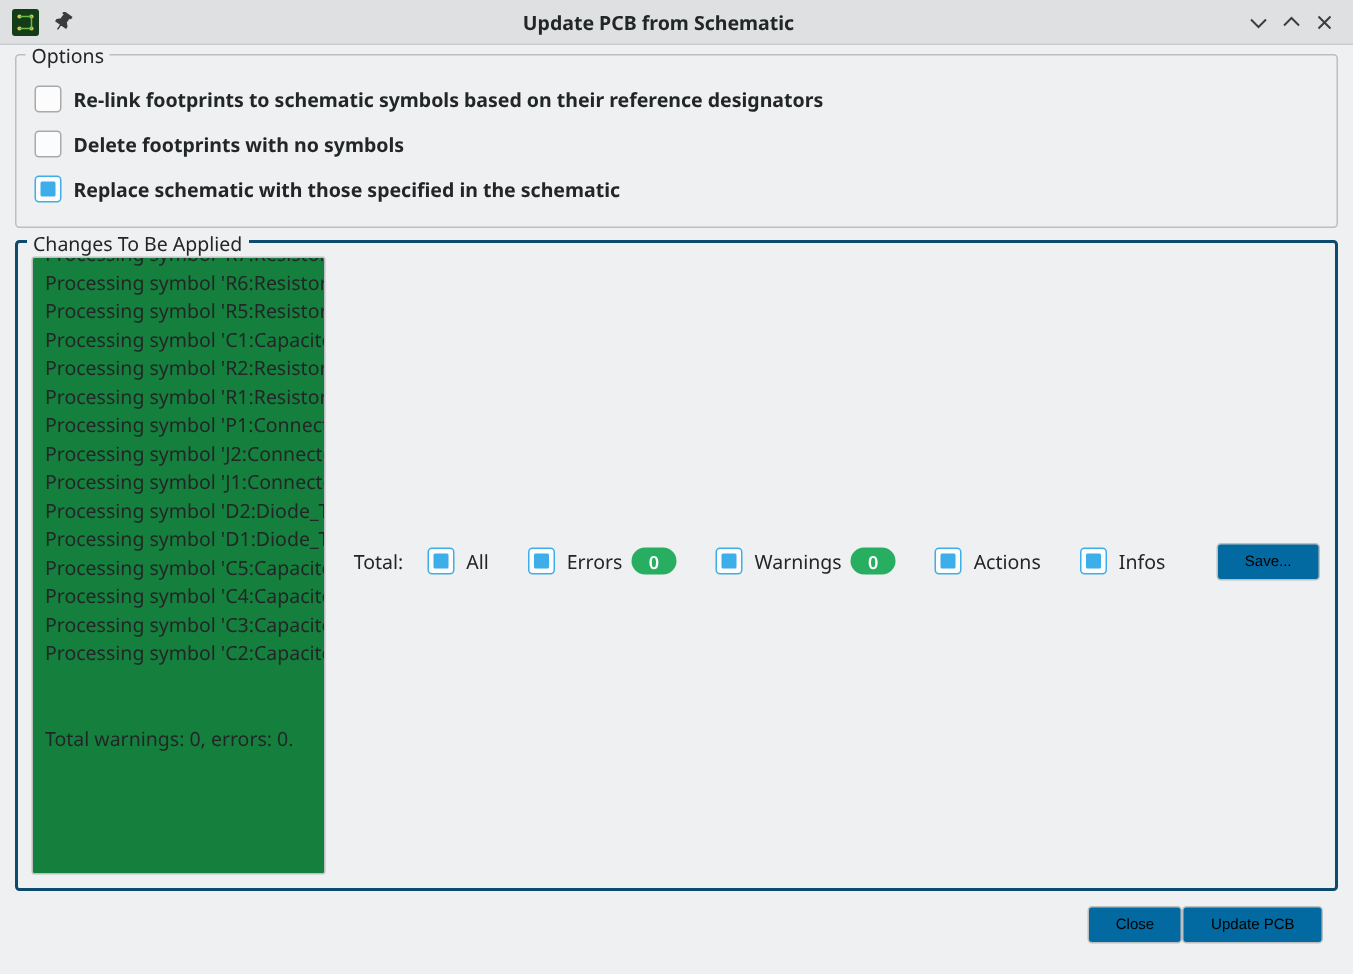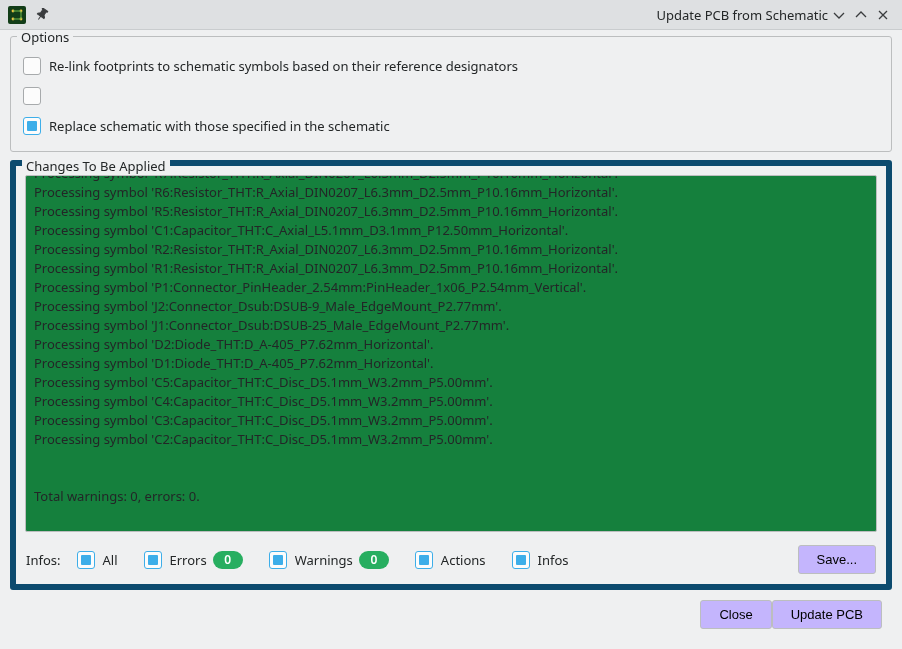--- a/index.html
+++ b/index.html
@@ -23,22 +23,23 @@
     border-bottom: 1px solid #c9ccce;
   }
   .titlebar .app-icon {
     width: 18px; height: 18px;
     margin-right: 8px;
     display:flex;align-items:center;justify-content:center;
   }
   .titlebar .pin-icon { width: 16px; height:16px; display:flex; align-items:center; justify-content:center; }
   .titlebar .title-text {
     flex:1;
-    text-align:right;
+    text-align:center;
     font-size:13px;
+    font-weight:bold;
   }
   .titlebar .win-btn {
     width:22px;height:22px;display:flex;align-items:center;justify-content:center;
     cursor:pointer;
   }
   .content {
     flex:1;
     display:flex;
     flex-direction:column;
     padding: 6px 10px 10px 10px;
@@ -57,43 +58,44 @@
     top:-9px;
     left:6px;
     background:#eff0f1;
     padding:0 4px;
     font-size:13px;
   }
   .check-row {
     display:flex;
     align-items:center;
     padding:6px 2px;
+    font-weight:bold;
   }
   .chk {
     width:18px;height:18px;
     border:1px solid #a7aaac;
     border-radius:3px;
     background:#fcfcfc;
     margin-right:8px;
     display:flex;align-items:center;justify-content:center;
     flex-shrink:0;
     cursor:pointer;
   }
   .chk.checked {
     border-color:#3daee9;
   }
   .chk.checked .inner {
     width:10px;height:10px;background:#3daee9;border-radius:1px;
   }
   .log-area {
     flex:1;
     display:flex;
-    flex-direction:column;
+    flex-direction:row;
     min-height:0;
-    border:6px solid #0c4a6e;
+    border:2px solid #0c4a6e;
     border-radius:3px;
     position:relative;
     padding: 0;
     margin-bottom:10px;
   }
   .log-area .legend {
     position:absolute;
     top:-9px;left:6px;background:#eff0f1;padding:0 4px;
   }
   .log-scroll {
@@ -123,25 +125,25 @@
   .badge {
     display:inline-flex;align-items:center;justify-content:center;
     min-width:30px;height:18px;
     border-radius:9px;
     background:#27ae60;color:#fff;
     font-size:12px;font-weight:600;
     margin-left:6px;
     padding:0 8px;
   }
   .btn {
-    background:#c4b5fd;
+    background:#0369a1;
     border:1px solid #bcbebf;
     border-radius:3px;
     padding:6px 18px;
-    font-size:13px;
+    font-size:10px;
     cursor:pointer;
   }
   .bottom-bar {
     display:flex;
     justify-content:flex-end;
     gap:0;
     padding: 0 10px 10px 10px;
   }
   .spacer { flex:1;}
 </style>
@@ -186,20 +188,21 @@
 
   <div class="groupbox">
     <div class="legend">Options</div>
 
     <div class="check-row">
       <div class="chk"></div>
       <span>Re-link footprints to schematic symbols based on their reference designators</span>
     </div>
     <div class="check-row">
       <div class="chk"></div>
+      <span>Delete footprints with no symbols</span>
     </div>
     <div class="check-row">
       <div class="chk checked">
           <div class="inner"></div>
         </div>
       <span>Replace schematic with those specified in the schematic</span>
     </div>
   </div>
 
   <div class="log-area">
@@ -218,21 +221,21 @@
 Processing symbol 'D1:Diode_THT:D_A-405_P7.62mm_Horizontal'.
 Processing symbol 'C5:Capacitor_THT:C_Disc_D5.1mm_W3.2mm_P5.00mm'.
 Processing symbol 'C4:Capacitor_THT:C_Disc_D5.1mm_W3.2mm_P5.00mm'.
 Processing symbol 'C3:Capacitor_THT:C_Disc_D5.1mm_W3.2mm_P5.00mm'.
 Processing symbol 'C2:Capacitor_THT:C_Disc_D5.1mm_W3.2mm_P5.00mm'.
 
 
 Total warnings: 0, errors: 0.</div>
     </div>
     <div class="filter-row">
-      <span class="filter-label">Infos:</span>
+      <span class="filter-label">Total:</span>
 
       <div class="filter-item">
         <div class="chk checked">
             <div class="inner"></div>
           </div>
         <span>All</span>
       </div>
       <div class="filter-item">
         <div class="chk checked">
             <div class="inner"></div>

